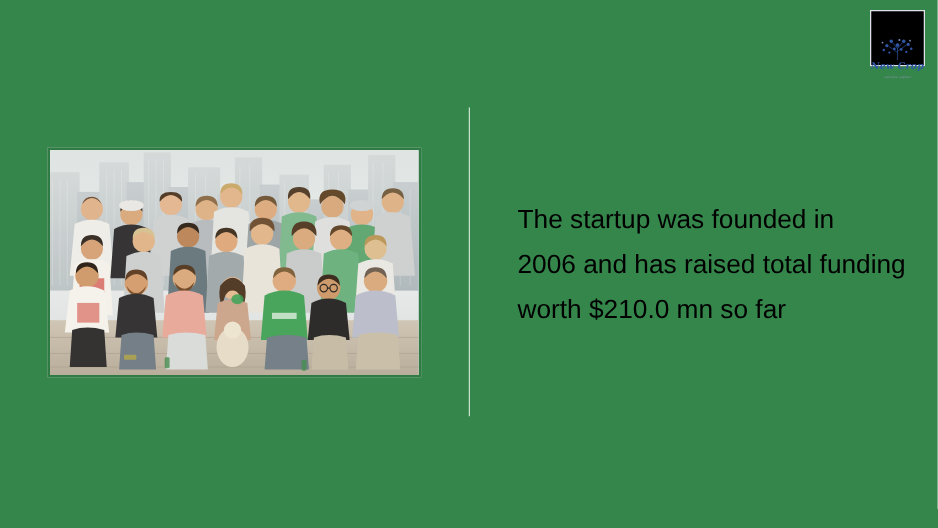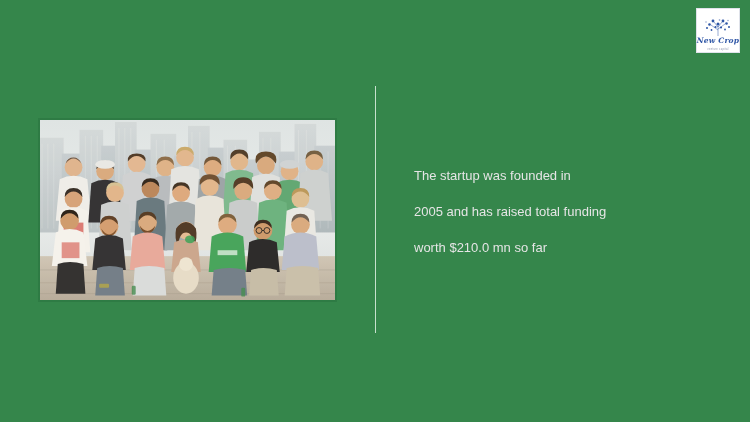--- a/index.html
+++ b/index.html
@@ -20,28 +20,28 @@
     overflow: hidden;
   }
 
   
   #logo-badge {
     position: absolute;
     left: 696px;
     top: 8px;
     width: 44px;
     height: 45px;
-    background: #ffffff;
+    background: #000000;
     border: 1px solid #dfe2ea;
     box-sizing: border-box;
     display: flex;
     flex-direction: column;
     align-items: center;
     justify-content: flex-start;
-    padding-top: 8px;
+    padding-top: 20px;
   }
   #logo-mark {
     width: 34px;
     height: 20px;
     position: relative;
   }
   #logo-wordmark {
     font-family: "DejaVu Serif", serif;
     font-weight: bold;
     font-style: italic;
@@ -89,23 +89,23 @@
 
   
   #text-block {
     position: absolute;
     left: 414px;
     top: 158px;
     width: 300px;
   }
   .text-line {
     font-family: "Liberation Sans", sans-serif;
-    font-size: 13px;
+    font-size: 21px;
     line-height: 36px;
-    color: #e5e5e5;
+    color: #000000;
     white-space: nowrap;
     font-weight: 400;
   }
 </style>
 </head>
 <body>
 
 <div id="slide">
 
   <div id="logo-badge">
@@ -394,17 +394,17 @@
       </g>
 
       <rect x="0" y="0" width="299" height="184" fill="#f3c98a" opacity="0.06"></rect>
     </svg>
   </div>
 
   <div id="divider"></div>
 
   <div id="text-block">
     <div class="text-line">The startup was founded in</div>
-    <div class="text-line">2005 and has raised total funding</div>
+    <div class="text-line">2006 and has raised total funding</div>
     <div class="text-line">worth $210.0 mn so far</div>
   </div>
 
 </div>
 
 </body></html>

